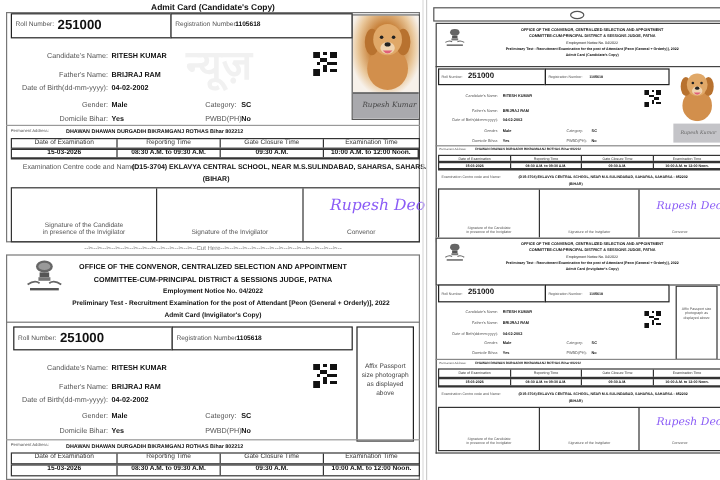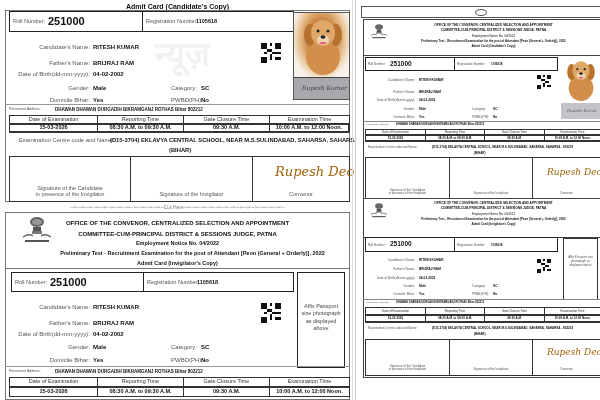--- a/index.html
+++ b/index.html
@@ -15,21 +15,21 @@
 .hdrtxt{position:absolute;left:0;right:0;text-align:center;white-space:nowrap;font-weight:bold;line-height:1}
 .grid{position:absolute;display:grid;border:1px solid #333}
 .grid div{border-right:1px solid #333;text-align:center;white-space:nowrap;overflow:hidden;line-height:1;display:flex;align-items:center;justify-content:center}
 .grid div:last-child{border-right:none}
 .cut{position:absolute;left:0;right:0;text-align:center;white-space:nowrap;color:#777;overflow:hidden;line-height:1}
 .emblem{position:absolute}
 .qr{position:absolute;background:#fff}
 .photo{position:absolute;overflow:hidden;border:1px solid #555}
 .dog{position:absolute;inset:0;background:radial-gradient(ellipse at 50% 40%,#d89a55 0%,#c9843e 35%,#e9c79a 60%,#f7f1ea 78%)}
 .sigstrip{position:absolute;background:#a9a9ad;border-top:1px solid #444}
-.hand{font-family:"DejaVu Serif",serif;font-style:italic;color:#a16207}
+.hand{font-family:"DejaVu Serif",serif;font-style:italic;color:#8b5cf6}
 .sig{position:absolute;display:grid;border:1px solid #333}
 .sig > div{border-right:1px solid #333;position:relative}
 .sig > div:last-child{border-right:none}
 .sig .cap{position:absolute;bottom:3px;left:0;right:0;text-align:center;color:#555;line-height:1.2}
 .watermark{position:absolute;color:#eee;font-weight:bold;opacity:.8}
 </style>
 </head>
 <body>
 
 <div class="page">

